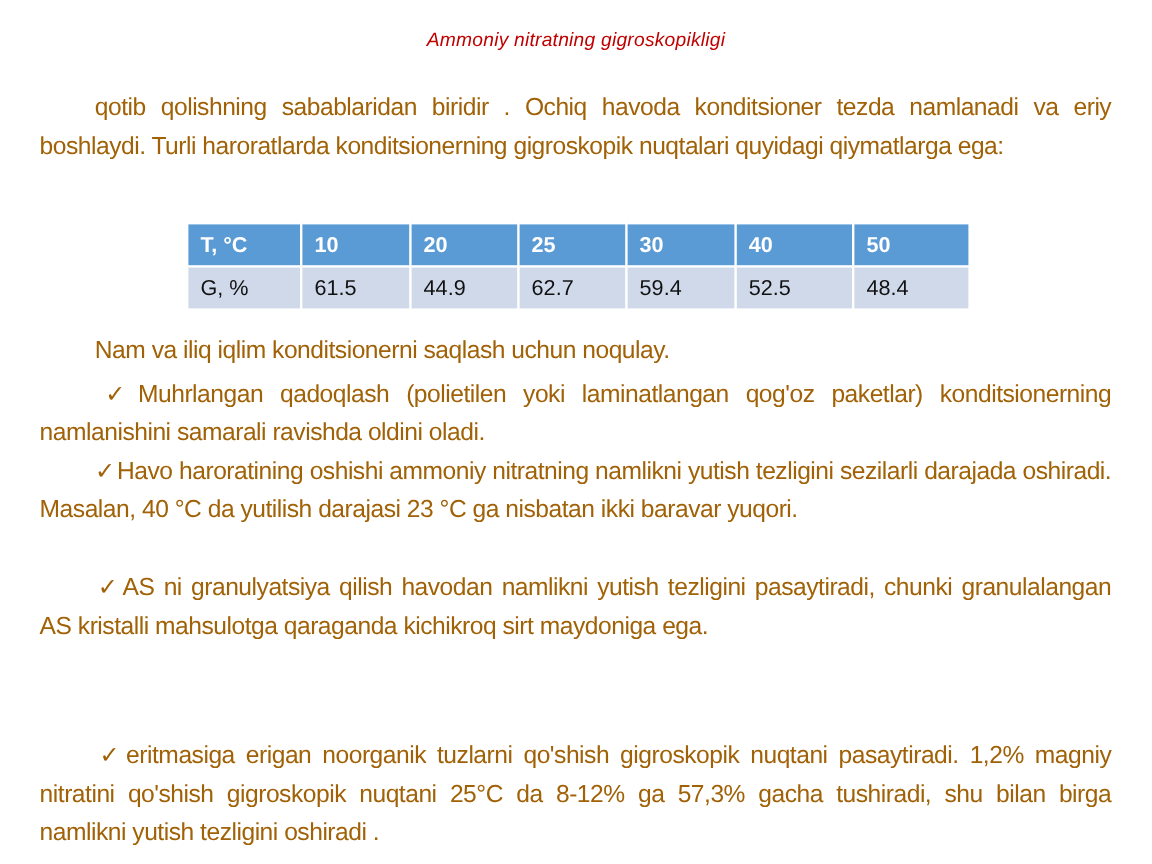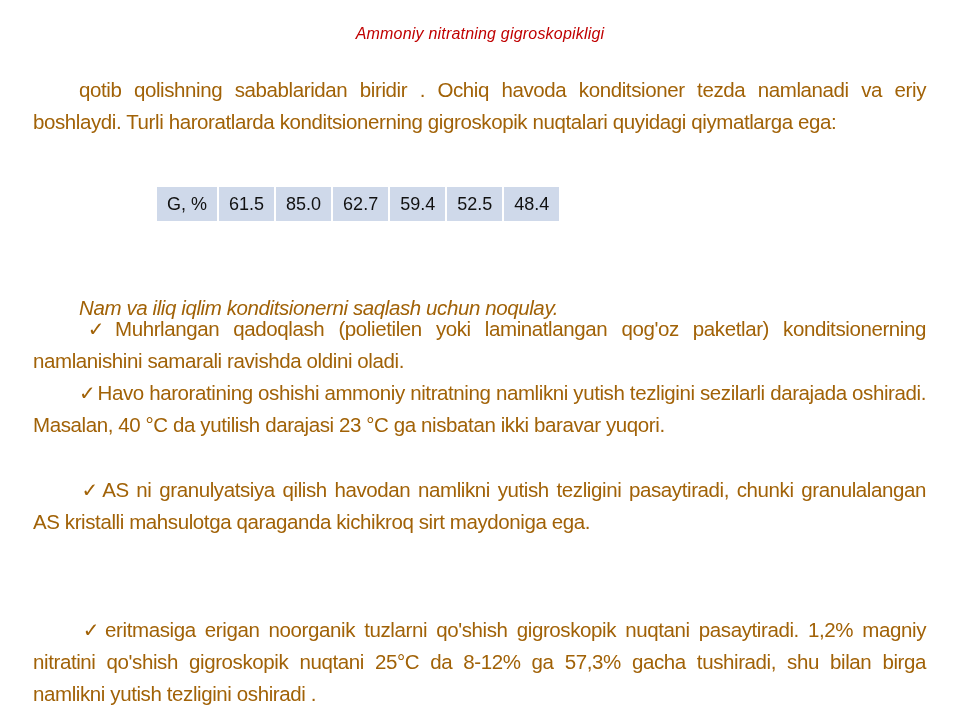--- a/index.html
+++ b/index.html
@@ -37,33 +37,42 @@
 <body>
 
 <div class="title">Ammoniy nitratning gigroskopikligi</div>
 
 <div class="para" style="top:74px;">
   <span class="indent"></span><span>qotib qolishning sabablaridan biridir . Ochiq havoda konditsioner tezda namlanadi va eriy boshlaydi. Turli haroratlarda konditsionerning gigroskopik nuqtalari quyidagi qiymatlarga ega:</span>
 </div>
 
 <table class="gtable">
   <tbody>
+      <tr class="head">
+    <td style="width:73px;">T, °C</td>
+    <td style="width:69px;">10</td>
+    <td style="width:68px;">20</td>
+    <td style="width:68px;">25</td>
+    <td style="width:69px;">30</td>
+    <td style="width:76px;">40</td>
+    <td style="width:75px;">50</td>
+  </tr>
   <tr class="body">
     <td>G, %</td>
     <td>61.5</td>
-    <td>85.0</td>
+    <td>44.9</td>
     <td>62.7</td>
     <td>59.4</td>
     <td>52.5</td>
     <td>48.4</td>
   </tr>
 </tbody>
   </table>
 
-<div class="para" style="top:292px;font-style:italic;">
+<div class="para" style="top:276px;">
   <span class="indent"></span><span>Nam va iliq iqlim konditsionerni saqlash uchun noqulay.</span>
 </div>
 
 <div class="para" style="top:313px;">
   <span class="indent"></span><span class="check">✓</span><span>Muhrlangan qadoqlash (polietilen yoki laminatlangan qog'oz paketlar) konditsionerning namlanishini samarali ravishda oldini oladi.</span>
 </div>
 
 <div class="para" style="top:377px;">
   <span class="indent"></span><span class="check">✓</span><span>Havo haroratining oshishi ammoniy nitratning namlikni yutish tezligini sezilarli darajada oshiradi. Masalan, 40 °C da yutilish darajasi 23 °C ga nisbatan ikki baravar yuqori.</span>
 </div>

